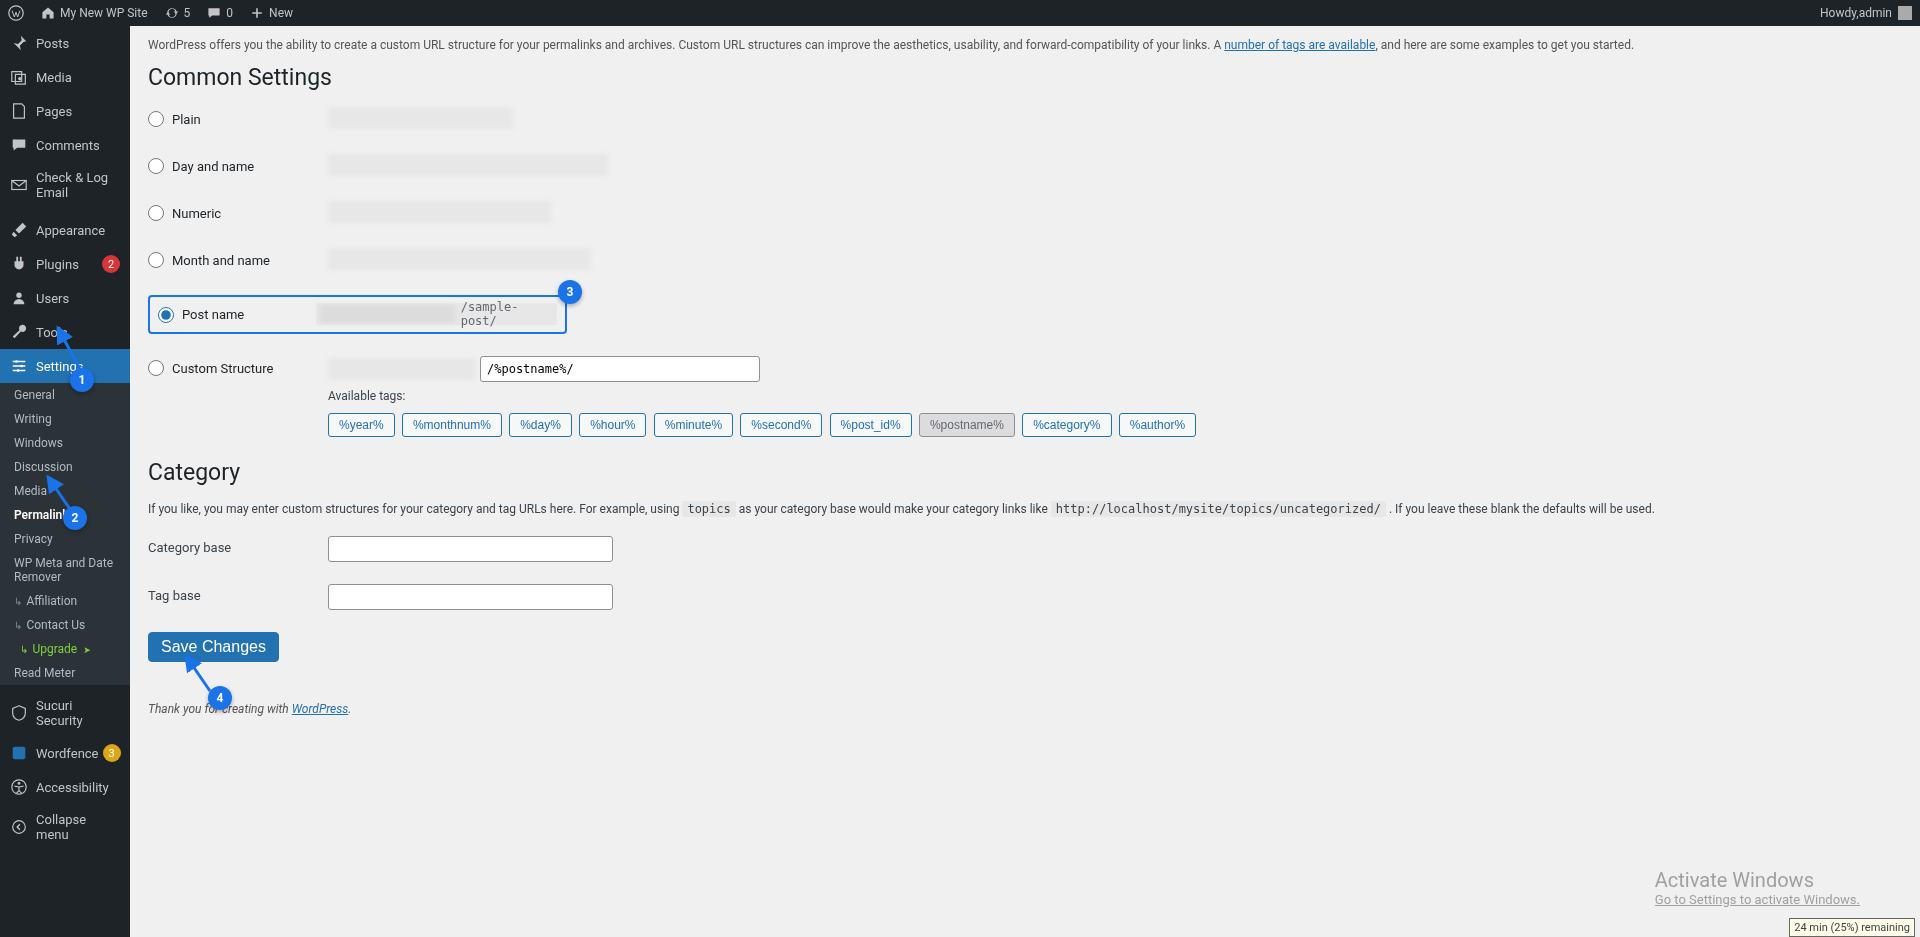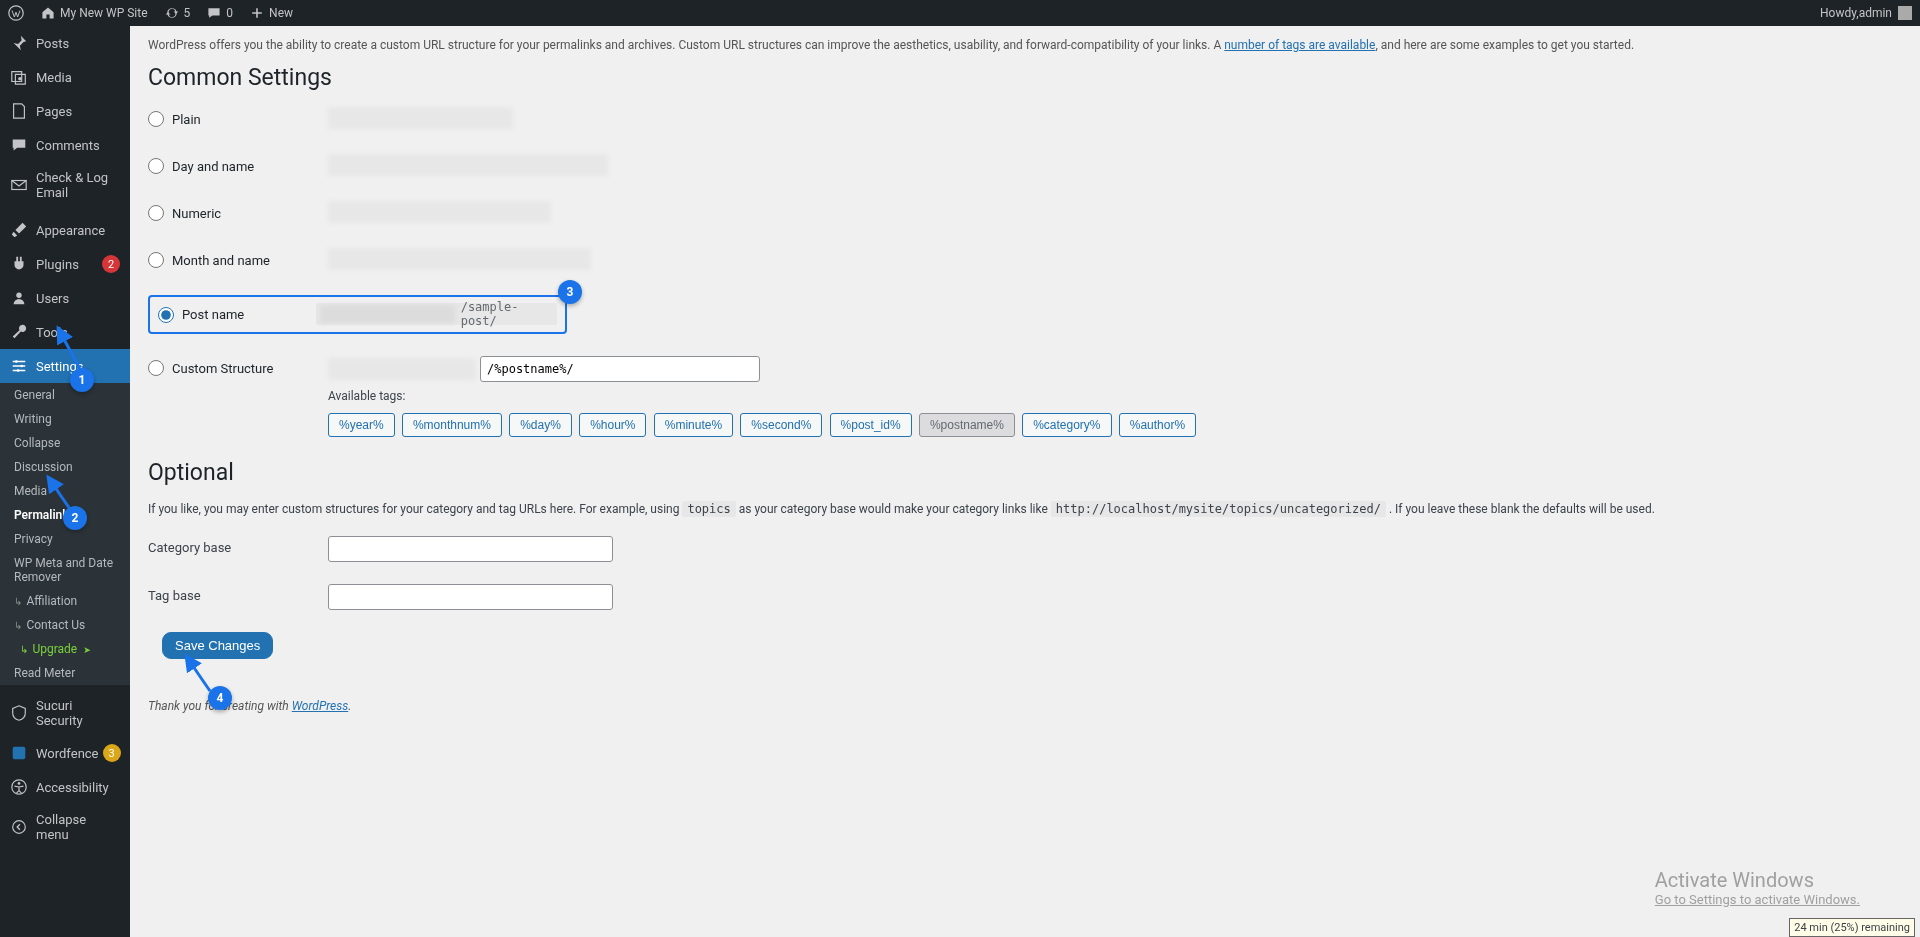--- a/index.html
+++ b/index.html
@@ -47,21 +47,21 @@
 .custom-prefix { display: inline-block; background: #e7e7e7; height: 22px; border-radius: 2px; }
 .permalink-input { font-family: Consolas, monospace; font-size: 12px; height: 26px; width: 280px; padding: 2px 6px; border: 1px solid #8c8f94; border-radius: 3px; background: #fff; }
 .highlight-box { border: 2px solid #1a73e8; border-radius: 4px; padding: 6px 8px; display: inline-flex; align-items: center; width: 419px; position: relative; }
 .highlight-box .th { width: 158px; padding-top: 0; }
 .available { font-size: 12px; color: #3c434a; margin: 6px 0 10px 0; }
 .tagbtn { display: inline-block; border: 1px solid #2271b1; color: #2271b1; background: #f6f7f7; padding: 4px 10px; font-size: 12px; border-radius: 3px; margin-right: 4px; cursor: pointer; }
 .tagbtn.pressed { background: #dcdcde; color: #646970; border-color: #8c8f94; }
 .opt-text { font-size: 12px; color: #3c434a; margin-bottom: 20px; }
 .opt-text code { background: #e7e7e7; padding: 1px 5px; font-family: Consolas, monospace; font-size: 12px; border-radius: 2px; }
 .text-input { height: 26px; width: 285px; border: 1px solid #8c8f94; border-radius: 3px; padding: 2px 6px; font-size: 13px; }
-.button-primary { background: #2271b1; border: 1px solid #2271b1; color: #fff; padding: 5px 12px; font-size: 13px; border-radius: 9px; cursor: pointer; margin-left: 14px; }
+.button-primary { background: #2271b1; border: 1px solid #2271b1; color: #fff; padding: 5px 12px; font-size: 16px; border-radius: 4px; cursor: pointer; }
 .footer-thanks { font-size: 12px; font-style: italic; color: #555; margin-top: 40px; }
 
 
 .ann { position: absolute; width: 24px; height: 24px; border-radius: 50%; background: #1a73e8; color: #fff; font-size: 12px; font-weight: 700; display: flex; align-items: center; justify-content: center; z-index: 50; box-shadow: 0 2px 4px rgba(0,0,0,.3); }
 .arrow { position: absolute; z-index: 49; }
 
 
 .watermark { position: fixed; right: 60px; bottom: 30px; text-align: left; color: #a0a0a0; pointer-events: none; }
 .watermark .w1 { font-size: 20px; }
 .watermark .w2 { font-size: 13px; text-decoration: underline; }
@@ -179,21 +179,21 @@
         <path d="M3 5h14M3 10h14M3 15h14" stroke="currentColor" stroke-width="1.5"></path>
         <circle cx="7" cy="5" r="1.5" fill="currentColor"></circle>
         <circle cx="13" cy="10" r="1.5" fill="currentColor"></circle>
         <circle cx="9" cy="15" r="1.5" fill="currentColor"></circle>
       </svg>
     <span class="menu-label">Settings</span>
   </div>
   <div class="submenu">
     <div class="submenu-item">General</div>
     <div class="submenu-item">Writing</div>
-    <div class="submenu-item">Collapse</div>
+    <div class="submenu-item">Windows</div>
     <div class="submenu-item">Discussion</div>
     <div class="submenu-item">Media</div>
     <div class="submenu-item current">Permalinks</div>
     <div class="submenu-item">Privacy</div>
     <div class="submenu-item">WP Meta and Date Remover</div>
     <div class="submenu-item"><span class="sub-arrow">↳</span><span>Affiliation</span></div>
     <div class="submenu-item"><span class="sub-arrow">↳</span><span>Contact Us</span></div>
     <div class="submenu-item upgrade"><span class="sub-arrow" style="color:#7ad03a">↳</span><span>Upgrade</span><span class="up-arrow">➤</span></div>
     <div class="submenu-item">Read Meter</div>
   </div>
@@ -315,21 +315,21 @@
           <button type="button" class="tagbtn">%second%</button>
           <button type="button" class="tagbtn">%post_id%</button>
           <button type="button" class="tagbtn pressed">%postname%</button>
           <button type="button" class="tagbtn">%category%</button>
           <button type="button" class="tagbtn">%author%</button>
         </div>
       </div>
     </div>
   </div>
 
-  <h2 class="section">Optional</h2>
+  <h2 class="section">Category</h2>
   <p class="opt-text">
     <span>If you like, you may enter custom structures for your category and tag URLs here. For example, using </span><code>topics</code><span> as your category base would make your category links like </span><code>http://localhost/mysite/topics/uncategorized/</code><span> . If you leave these blank the defaults will be used.</span>
   </p>
 
   <div class="form-row">
     <div class="th">Category base</div>
     <div class="td"><input type="text" class="text-input" style=""></div>
   </div>
 
   <div class="form-row">

